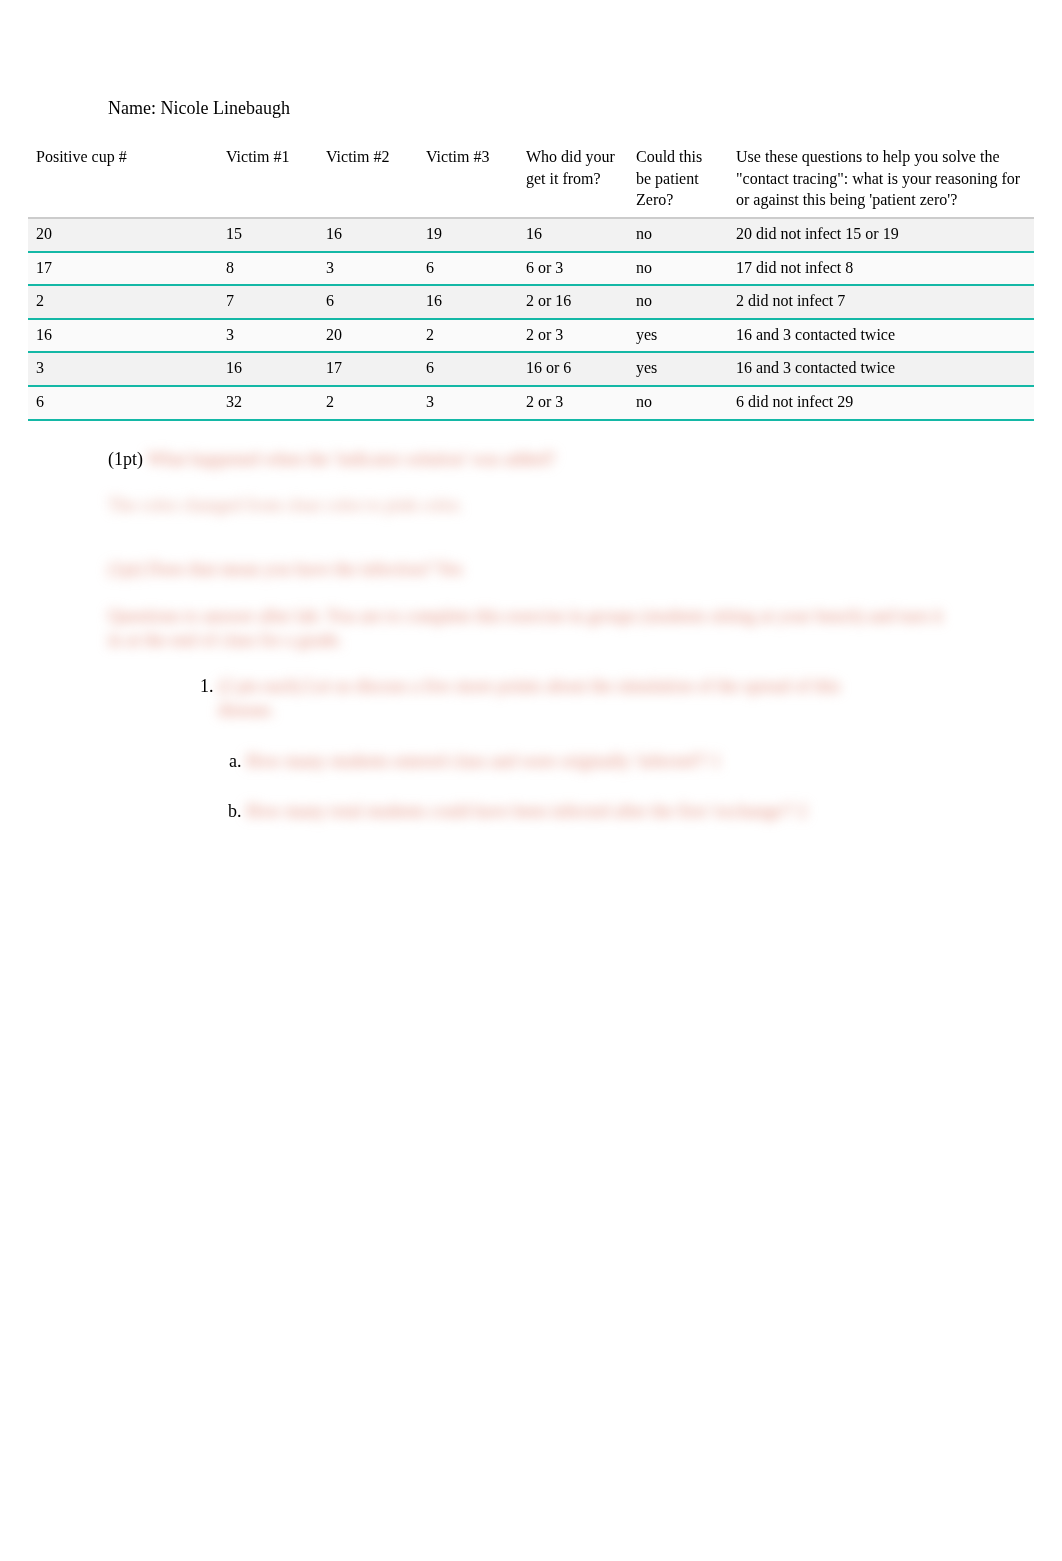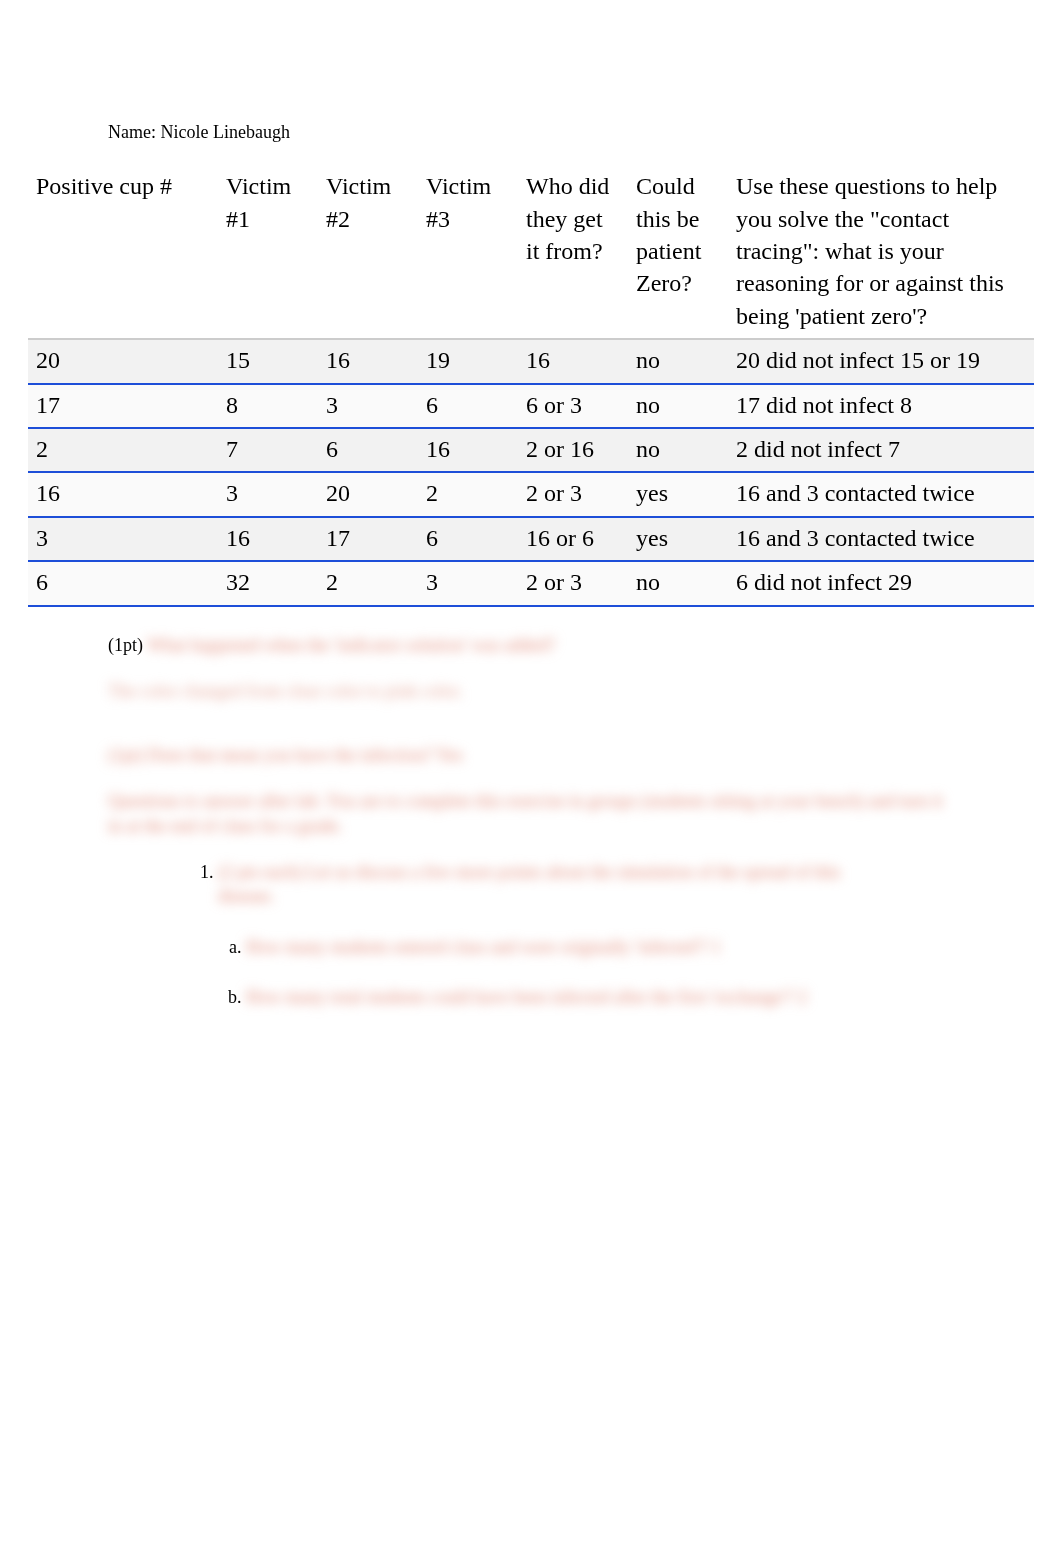--- a/index.html
+++ b/index.html
@@ -5,42 +5,42 @@
   * { box-sizing: border-box; margin: 0; padding: 0; }
   html, body {
     width: 1062px;
     background: #fff;
     font-family: "Times New Roman", Times, serif;
     font-size: 18px;
     color: #000;
     line-height: 1.35;
   }
   .page {
-    padding: 120px 28px 60px 28px;
+    padding: 96px 28px 60px 28px;
   }
   .inner-indent { margin-left: 80px; margin-right: 80px; }
   .para { margin-bottom: 22px; }
   table {
     border-collapse: collapse;
     width: 100%;
     margin: 8px 0 26px 0;
     table-layout: fixed;
   }
   th, td {
     text-align: left;
     vertical-align: top;
     padding: 4px 8px 6px 8px;
     font-weight: normal;
-    font-size: 24px;
+    font-size: 16px;
   }
   thead th { background: #fff; }
   tbody tr:nth-child(odd)  td { background: #f2f2f2; }
   tbody tr:nth-child(even) td { background: #fafafa; }
   thead tr th { border-bottom: 2px solid #ccc; }
-  tbody tr td { border-bottom: 2px solid #1d4ed8; }
+  tbody tr td { border-bottom: 2px solid #14b8a6; }
   .col-pos { width: 190px; }
   .col-v   { width: 100px; }
   .col-who { width: 110px; }
   .col-pz  { width: 100px; }
   .col-rsn { width: auto; }
   .after-table { margin-top: 10px; }
   .blurred {
     filter: blur(6px);
     color: #e28c7a;
     user-select: none;
@@ -84,21 +84,21 @@
       <col class="col-who">
         <col class="col-pz">
         <col class="col-rsn">
     </colgroup>
     <thead>
       <tr>
         <th>Positive cup #</th>
         <th>Victim #1</th>
         <th>Victim #2</th>
         <th>Victim #3</th>
-        <th>Who did they get it from?</th>
+        <th>Who did your get it from?</th>
         <th>Could this be patient Zero?</th>
         <th>Use these questions to help you solve the "contact tracing": what is your reasoning for or against this being 'patient zero'?</th>
       </tr>
     </thead>
     <tbody>
         <tr>
           <td>20</td>
           <td>15</td>
           <td>16</td>
           <td>19</td>

